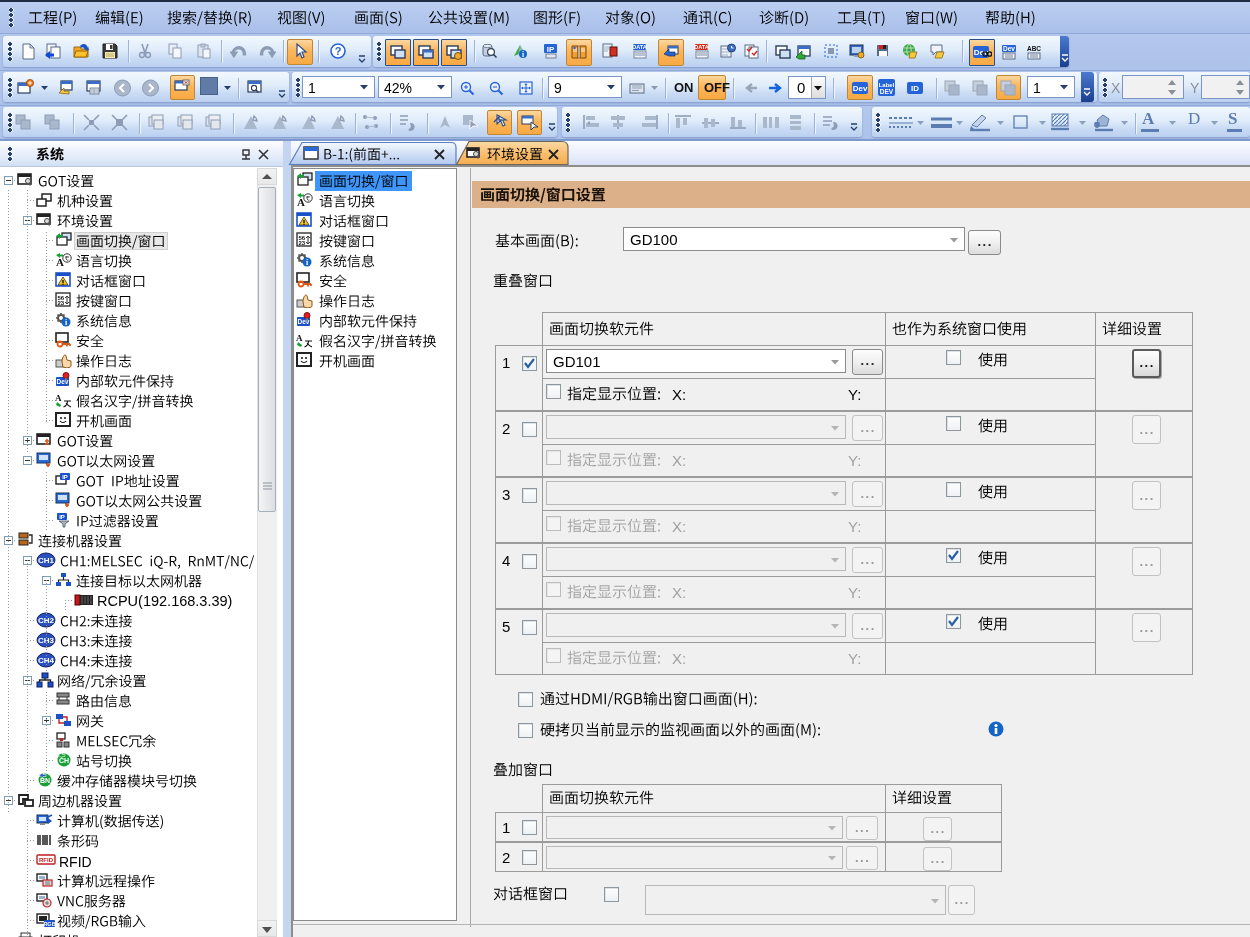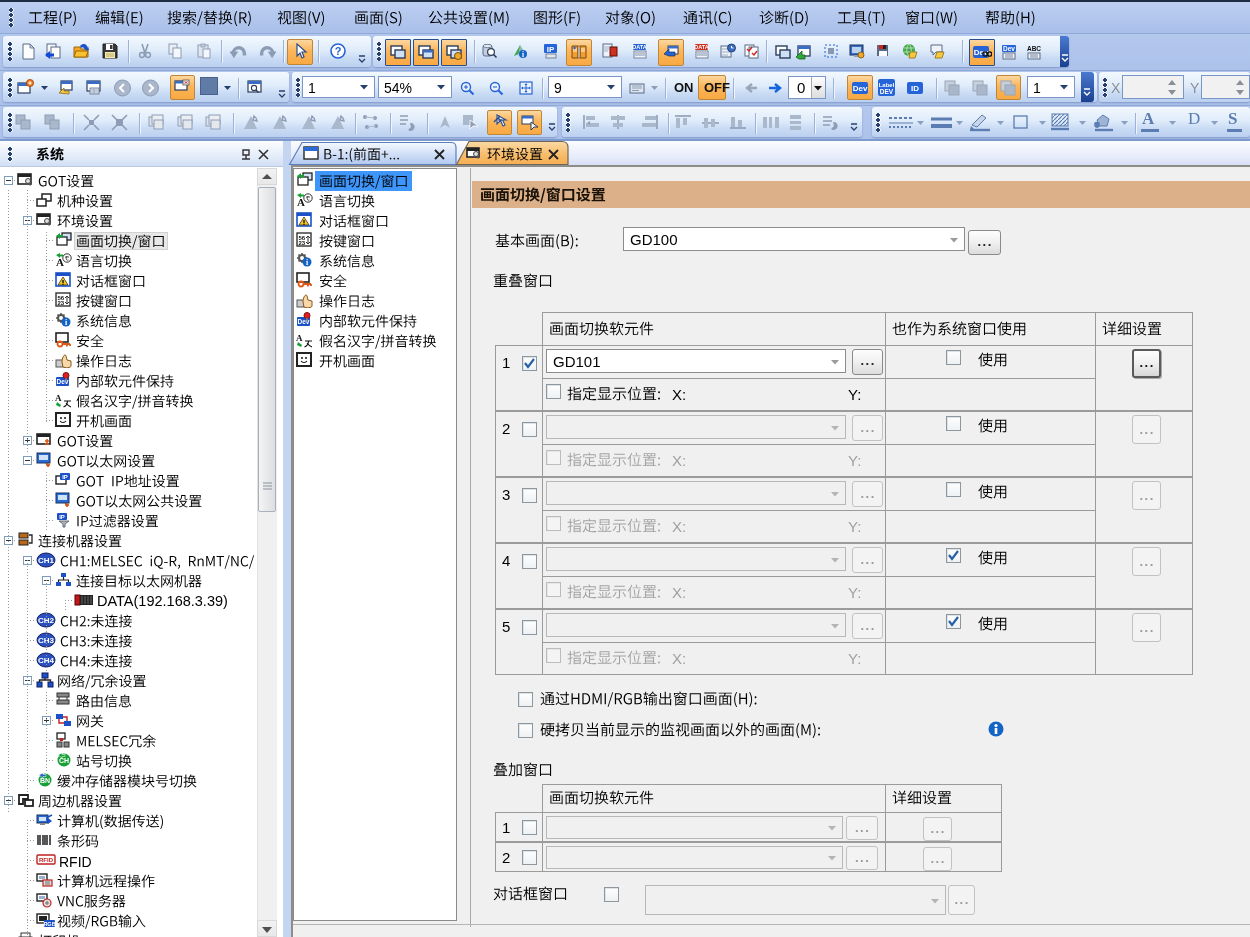--- a/index.html
+++ b/index.html
@@ -407,21 +407,21 @@
     <path d="M1 1h6M1 4l3 3 3-3" stroke="#26406e" stroke-width="1.3" fill="none"></path>
   </svg>
 <div class="chunk" style="position:absolute;left:292px;top:72px;width:805px;height:30px;"></div>
 <div class="grip" style="left:296px;top:78px;height:19px"></div>
 <div style="position:absolute;left:302px;top:76px;width:73px;height:22px;background:#fff;border:1px solid #7a96c8"></div>
 <div class="lat" style="left:308px;top:80px;font-size:14px;color:#000;font-weight:normal;">1</div>
 <svg style="position:absolute;left:359px;top:84px;" width="10" height="8">
     <path d="M1 1l4 4.5L9 1z" fill="#26406e"></path>
   </svg>
 <div style="position:absolute;left:378px;top:76px;width:74px;height:22px;background:#fff;border:1px solid #7a96c8"></div>
-<div class="lat" style="left:384px;top:80px;font-size:14px;color:#000;font-weight:normal;">54%</div>
+<div class="lat" style="left:384px;top:80px;font-size:14px;color:#000;font-weight:normal;">42%</div>
 <svg style="position:absolute;left:436px;top:84px;" width="10" height="8">
     <path d="M1 1l4 4.5L9 1z" fill="#26406e"></path>
   </svg>
 <svg style="position:absolute;left:459px;top:80px;" width="17" height="17">
     <circle cx="7" cy="7" r="4.5" fill="#eaf1fa" stroke="#2563d8" stroke-width="1.4"></circle>
     <path d="M10.5 10.5l4 4" stroke="#2563d8" stroke-width="2"></path>
     <path d="M5 7h4M7 5v4" stroke="#2563d8" stroke-width="1.1"></path>
   </svg>
 <svg style="position:absolute;left:488px;top:80px;" width="17" height="17">
     <circle cx="7" cy="7" r="4.5" fill="#eaf1fa" stroke="#2563d8" stroke-width="1.4"></circle>
@@ -1121,21 +1121,21 @@
       <use href="#g47" x="7000"></use>
       <use href="#g91" x="8000"></use>
     </g>
   </svg>
 <div style="position:absolute;left:65px;top:600px;width:8px;height:1px;background-image:linear-gradient(90deg,#999 1px,transparent 1px);background-size:3px 1px"></div>
 <svg style="position:absolute;left:74px;top:592px;" width="20" height="16">
     <rect x="1" y="3" width="5" height="10" fill="#c01818" stroke="#500"></rect>
     <rect x="6" y="3" width="13" height="10" fill="#222"></rect>
     <path d="M8 4v8M11 4v8M14 4v8M17 4v8" stroke="#666"></path>
   </svg>
-<div class="lat" style="left:97px;top:593px;font-size:14.5px;color:#000;font-weight:normal;">DATA(192.168.3.39)</div>
+<div class="lat" style="left:97px;top:593px;font-size:14.5px;color:#000;font-weight:normal;">RCPU(192.168.3.39)</div>
 <div style="position:absolute;left:27px;top:620px;width:8px;height:1px;background-image:linear-gradient(90deg,#999 1px,transparent 1px);background-size:3px 1px"></div>
 <svg style="position:absolute;left:36px;top:612px;" width="20" height="16">
     <ellipse cx="10" cy="8" rx="9" ry="7" fill="#2a50c0" stroke="#101c60"></ellipse>
     <text x="10" y="11" font-size="8" font-weight="bold" fill="#fff" text-anchor="middle" font-family="Liberation Sans">CH2</text>
   </svg>
 <svg class="t" style="left:60px;top:614px;" width="73.436" height="14.84">
     <g fill="#000" transform="translate(0,12.32) scale(0.014,-0.014)">
       <use href="#g32" x="0"></use>
       <use href="#g43" x="634"></use>
       <use href="#g105" x="1356"></use>

